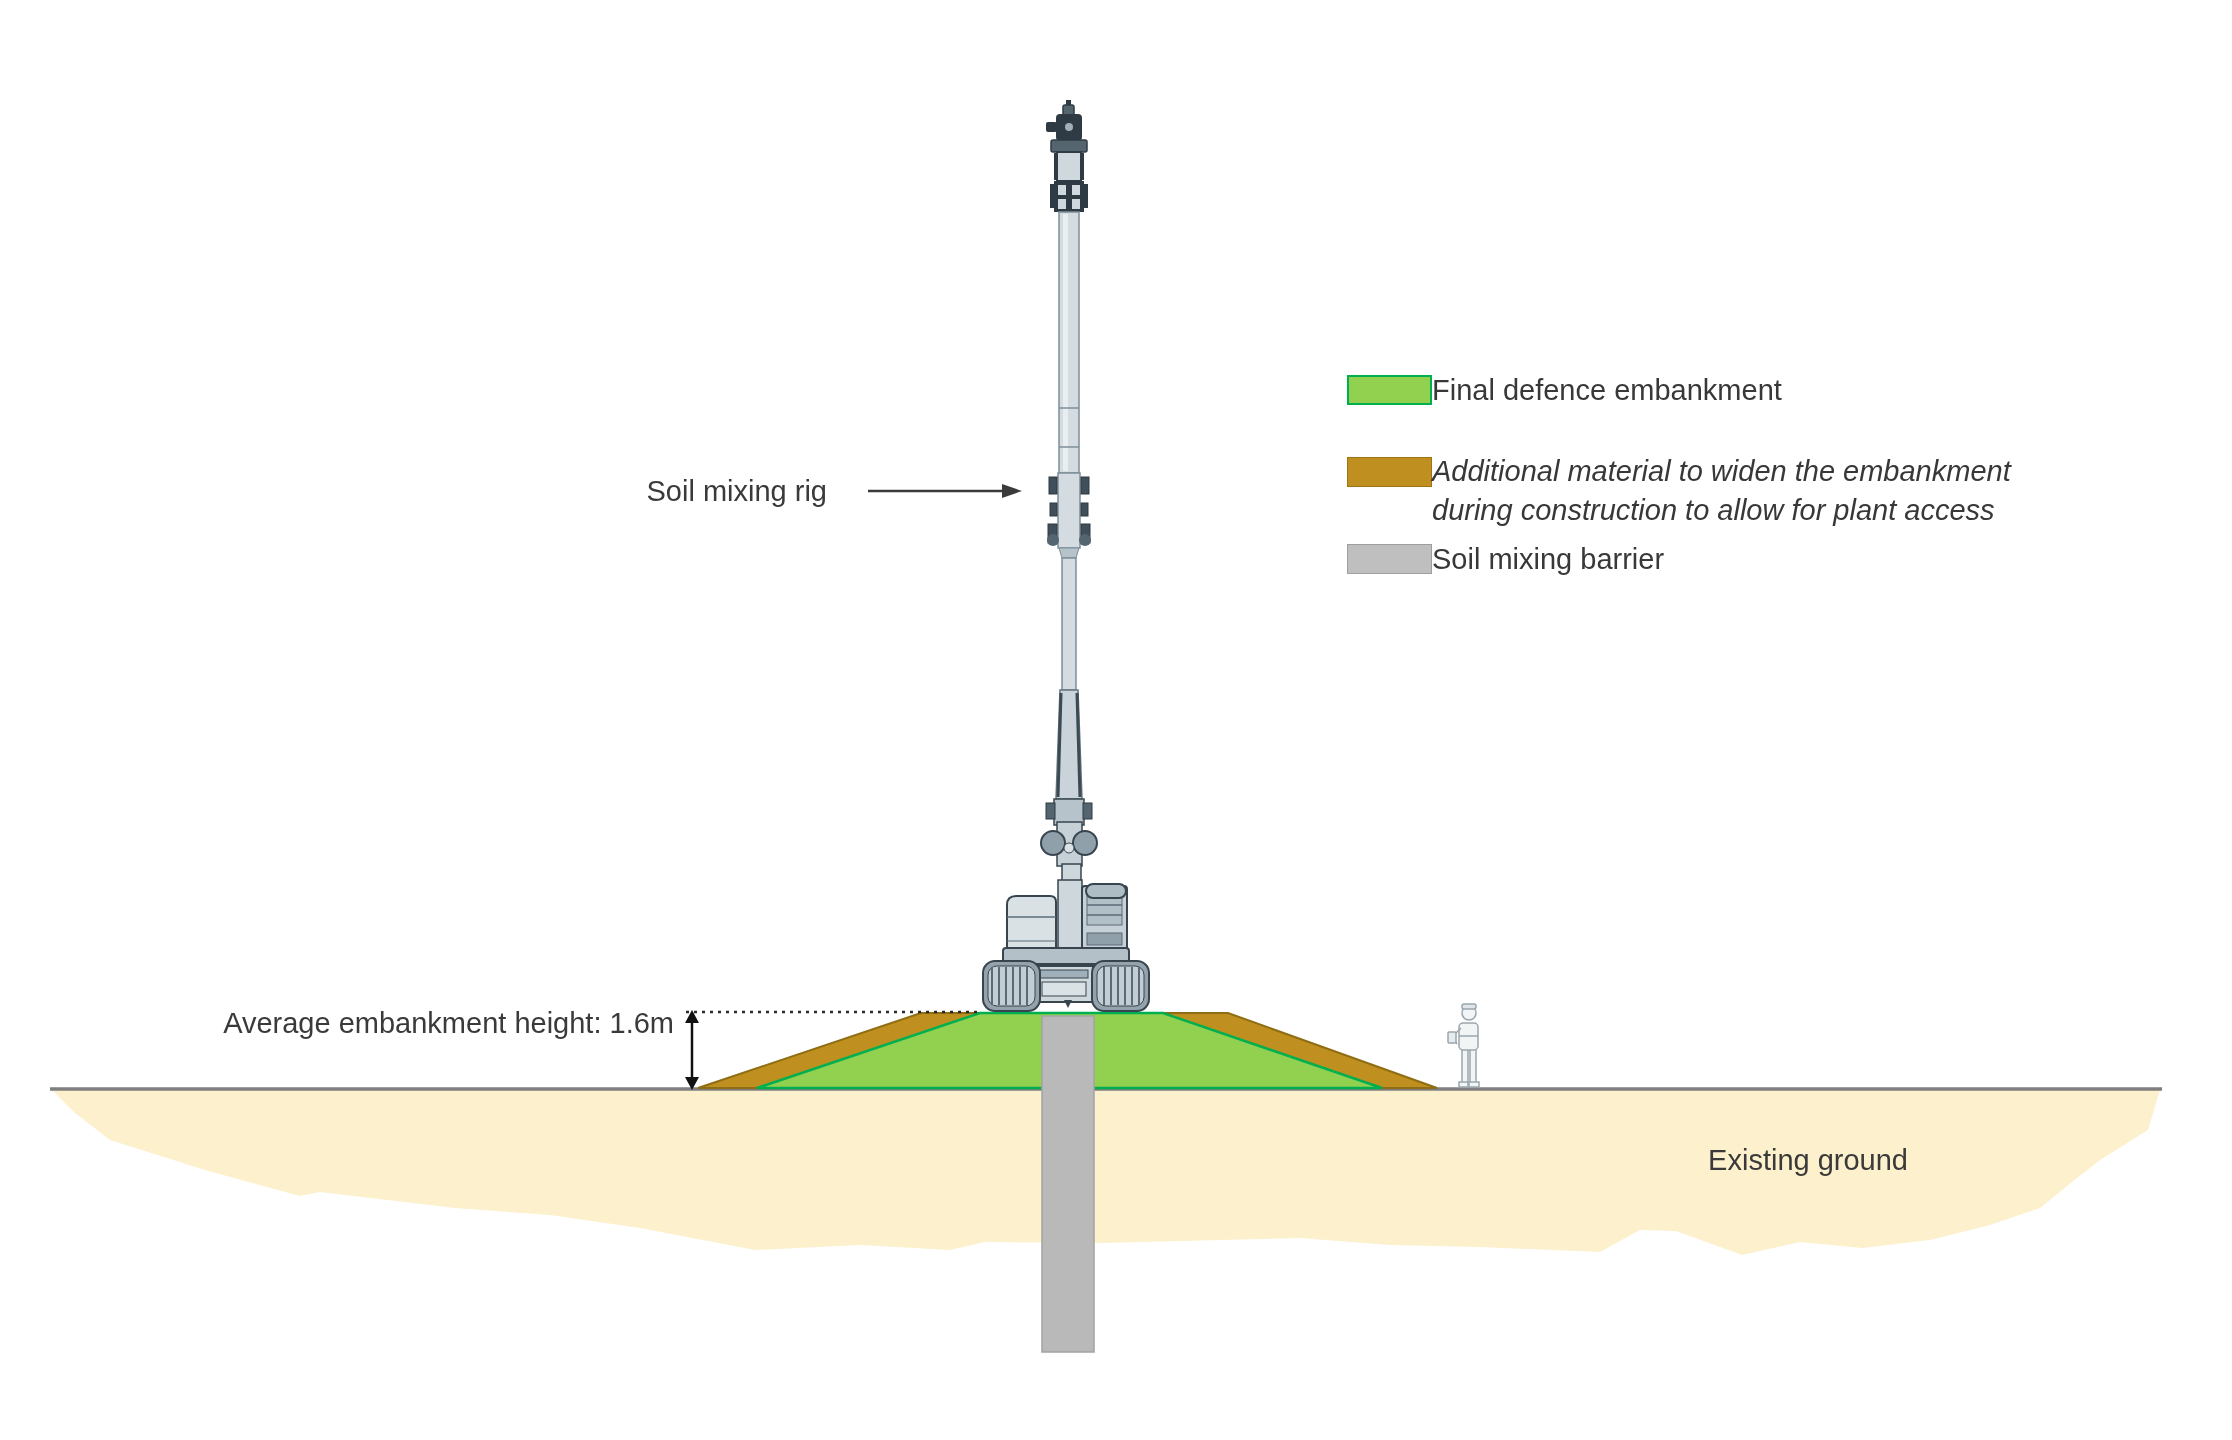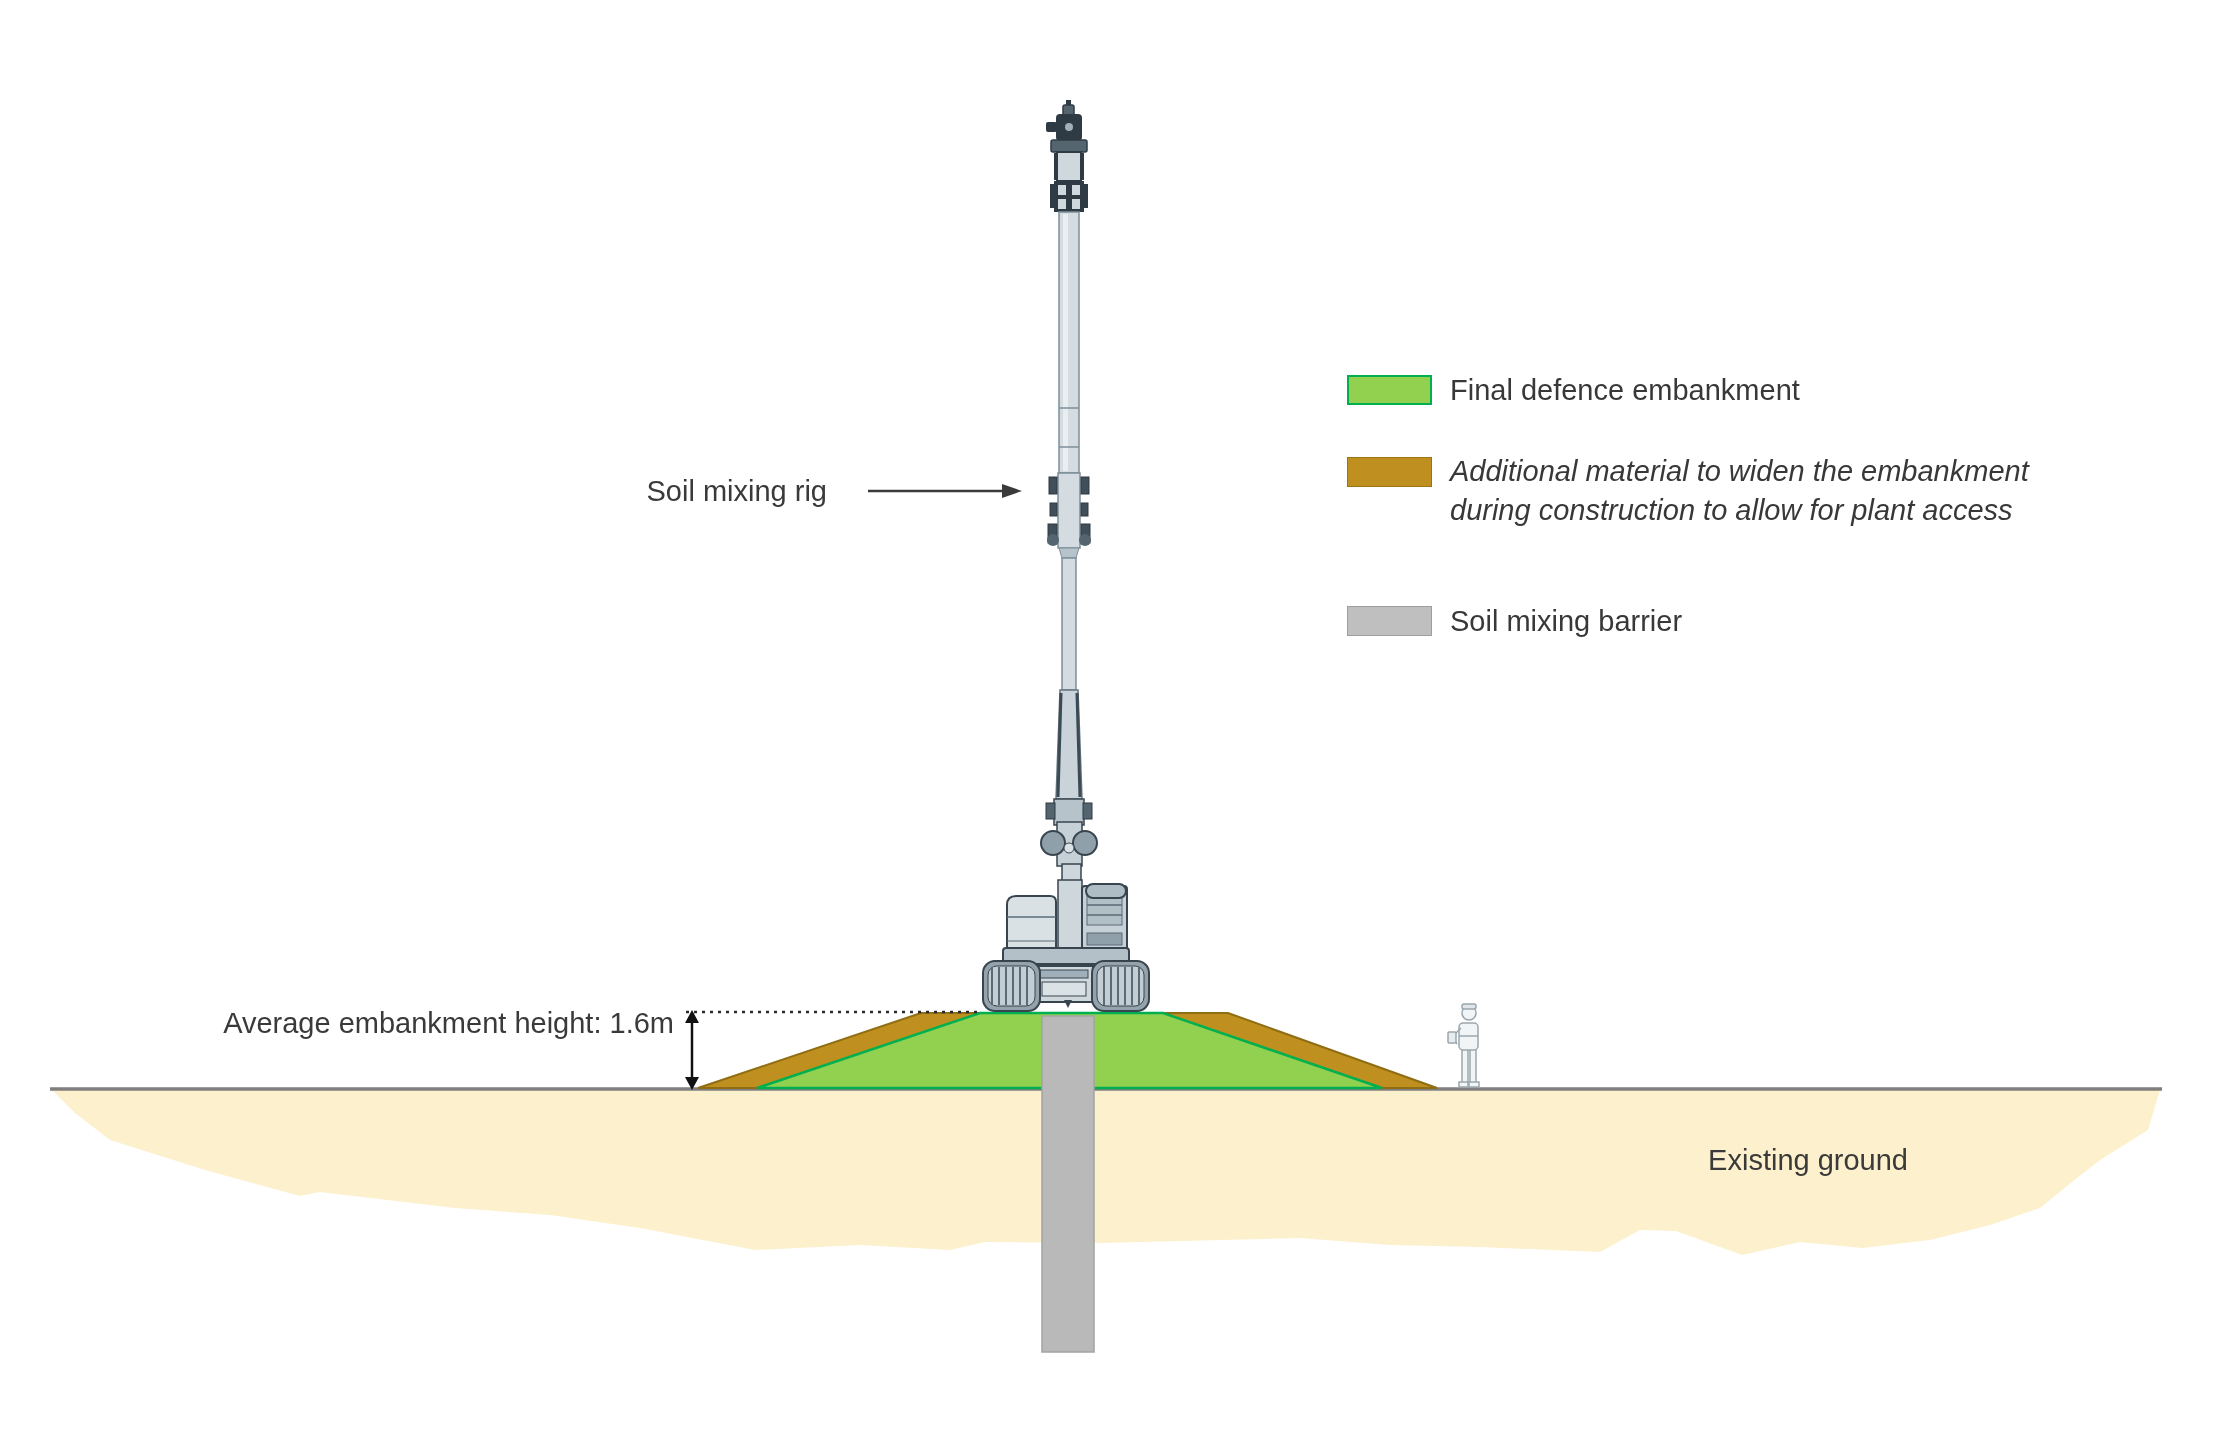--- a/index.html
+++ b/index.html
@@ -20,25 +20,25 @@
     white-space:nowrap;
   }
   .label-rig{left:537px;top:473px;width:290px;text-align:right;}
   .height-labels{
     left:136px;top:1002px;width:538px;
     text-align:right;line-height:43px;white-space:nowrap;
   }
   .label-existing-ground{left:1608px;top:1142px;width:300px;text-align:right;}
   .legend-row{
     position:absolute;left:1347px;
-    display:flex;gap:18px;align-items:flex-start;
+    display:flex;align-items:flex-start;
   }
   .legend-row.r1{top:375px;}
   .legend-row.r2{top:457px;font-style:italic;}
-  .legend-row.r3{top:606px;text-align:right;}
+  .legend-row.r3{top:544px;text-align:right;}
   .swatch{
     width:85px;height:30px;flex:0 0 auto;
     border:1.5px solid #9e9e9e;box-sizing:border-box;
     background:#cccccc;
   }
   .swatch.green{border-width:2.5px;}
   .legend-label{
     font-size:29px;line-height:30px;color:#383838;white-space:nowrap;
   }
   .legend-label.wrap{

